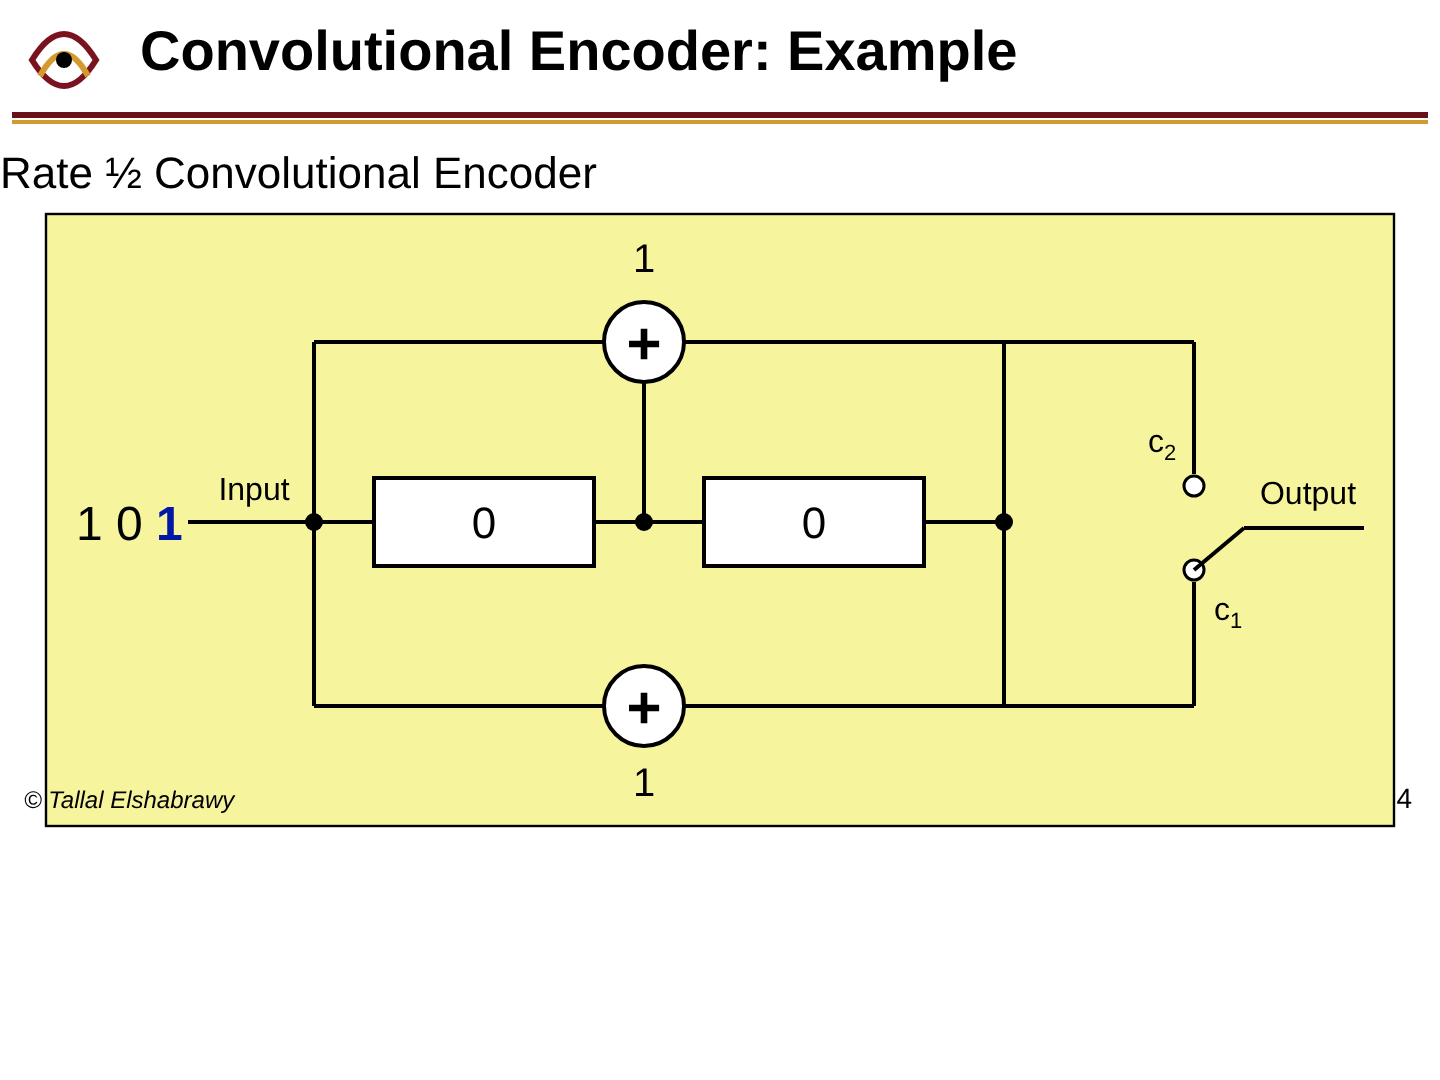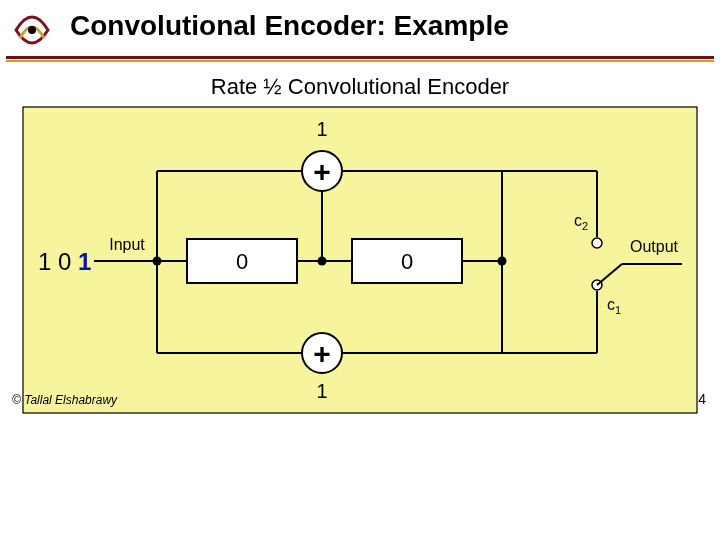--- a/index.html
+++ b/index.html
@@ -41,21 +41,21 @@
     position: absolute;
     left: 6px; right: 6px;
     top: 60px;
     height: 2px;
     background: #d29a2f;
   }
   .subtitle {
     position: absolute;
     left: 0; right: 0;
     top: 74px;
-    text-align: center;
+    text-align: left;
     font-size: 22px;
   }
   .diagram {
     position: absolute;
     left: 22px;
     top: 106px;
     width: 676px;
     height: 308px;
   }
   .footer-left {

